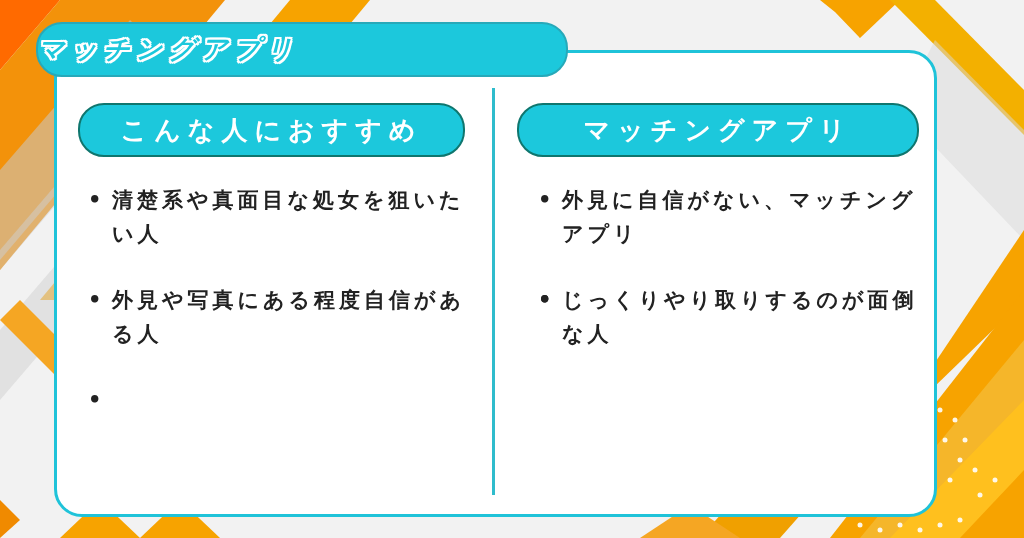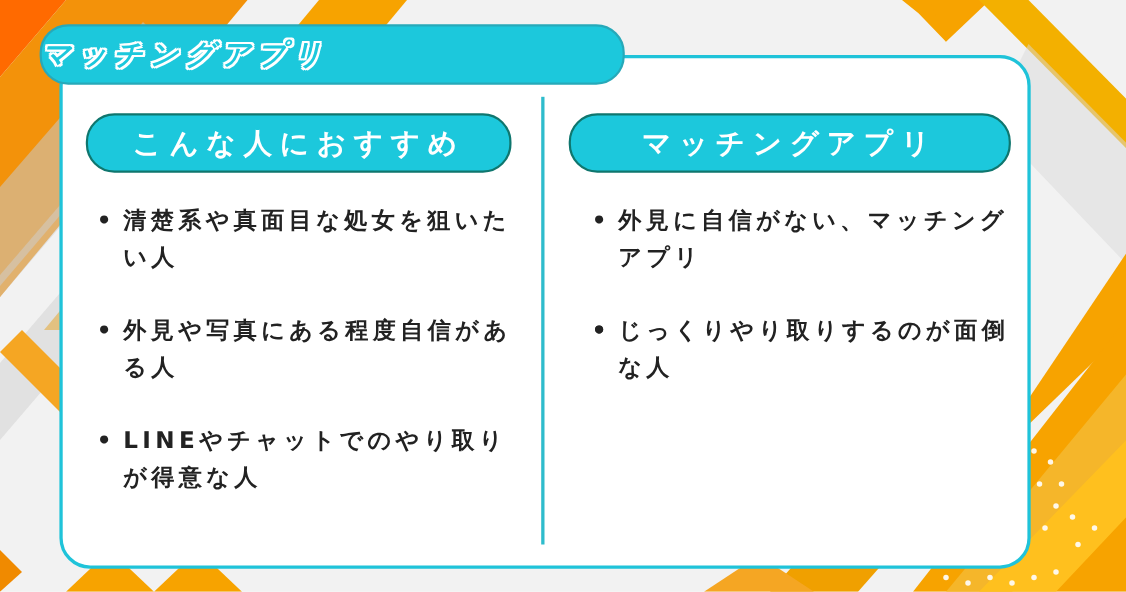--- a/index.html
+++ b/index.html
@@ -84,21 +84,21 @@
 </div>
 
 <div class="divider"></div>
 
 <div class="section-head" style="left:78px; width:383px;">
   <span>こんな人におすすめ</span>
 </div>
 <ul class="list" style="left:86px; top:183px; width:385px;">
   <li><span class="dot">•</span><span>清楚系や真面目な処女を狙いたい人</span></li>
   <li><span class="dot">•</span><span>外見や写真にある程度自信がある人</span></li>
-  <li><span class="dot">•</span><span>LINEやチャットでのやり取りが得意な人</span></li>
+  <li><span class="dot">•</span></li>
 </ul>
 
 <div class="section-head" style="left:517px; width:398px;">
   <span>マッチングアプリ</span>
 </div>
 <ul class="list" style="left:536px; top:183px; width:385px;">
   <li><span class="dot">•</span><span>外見に自信がない、マッチングアプリ</span></li>
   <li><span class="dot">•</span></li>
   <li><span class="dot">•</span><span>じっくりやり取りするのが面倒な人</span></li>
 </ul>

